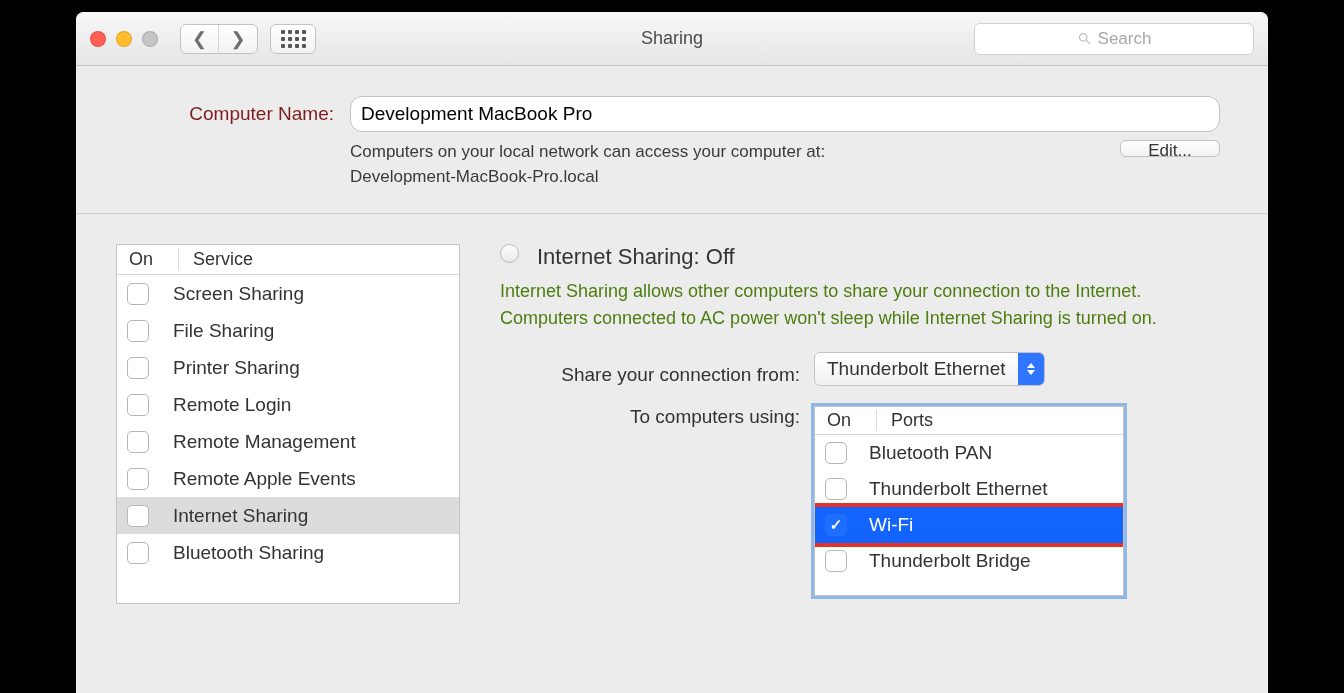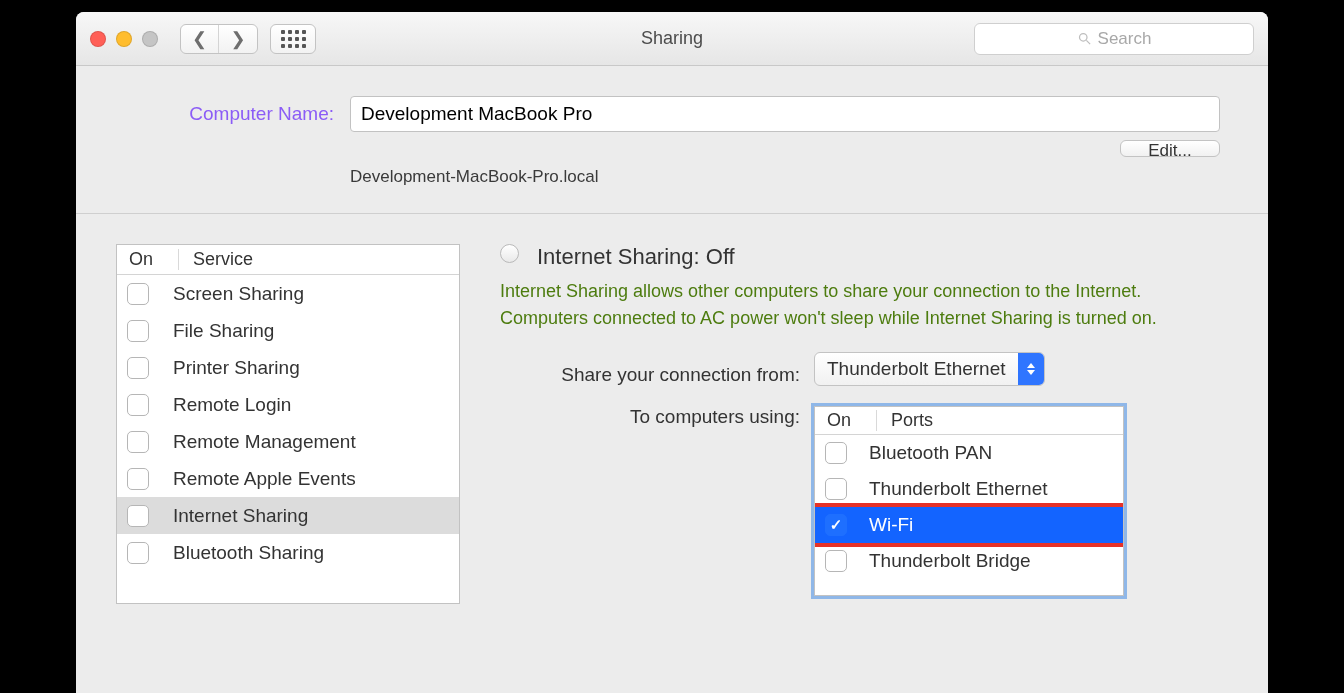--- a/index.html
+++ b/index.html
@@ -71,25 +71,25 @@
     color:#a8a8a8; gap:6px; font-size:17px;
   }
   .searchbox svg { width:15px; height:15px; opacity:.55; }
   
   .section-top {
     background:#ececec;
     border-bottom:1px solid #cfcfcf;
     padding: 30px 48px 24px 48px;
   }
   .row-name { display:flex; align-items:center; gap:16px; }
-  .lbl-right { width: 210px; text-align:right; color:#8b5cf6; font-size:19px; }
+  .lbl-right { width: 210px; text-align:right; color:#7f1d1d; font-size:19px; }
   .name-input {
     flex:1; height:36px; padding:0 10px;
     border:1px solid #c2c2c2; background:#fff; font-size:19px;
-    border-radius:4px;
+    border-radius:12px;
   }
   .row-sub { display:flex; gap:16px; margin-top:8px; align-items:flex-start; }
   .sub-text { flex:1; font-size:17px; color:#3a3a3a; line-height:1.45; }
   .edit-btn {
     width:100px; height:17px;
     border:1px solid #c3c3c3; border-radius:6px;
     background: linear-gradient(#fff,#f1f1f1);
     font-size:17px; color:#333;
   }
   
@@ -212,21 +212,21 @@
   </div>
 
   <div class="section-top">
     <div class="row-name">
       <div class="lbl-right">Computer Name:</div>
       <input class="name-input" value="Development MacBook Pro" style="">
     </div>
     <div class="row-sub">
       <div class="lbl-right"></div>
       <div class="sub-text">
-        <br>
+        <span>Computers on your local network can access your computer at:</span><br>
         <span>Development-MacBook-Pro.local</span>
       </div>
       <button class="edit-btn">Edit...</button>
     </div>
   </div>
 
   <div class="section-bottom">
 
     <div class="svc-list">
       <div class="list-head">

